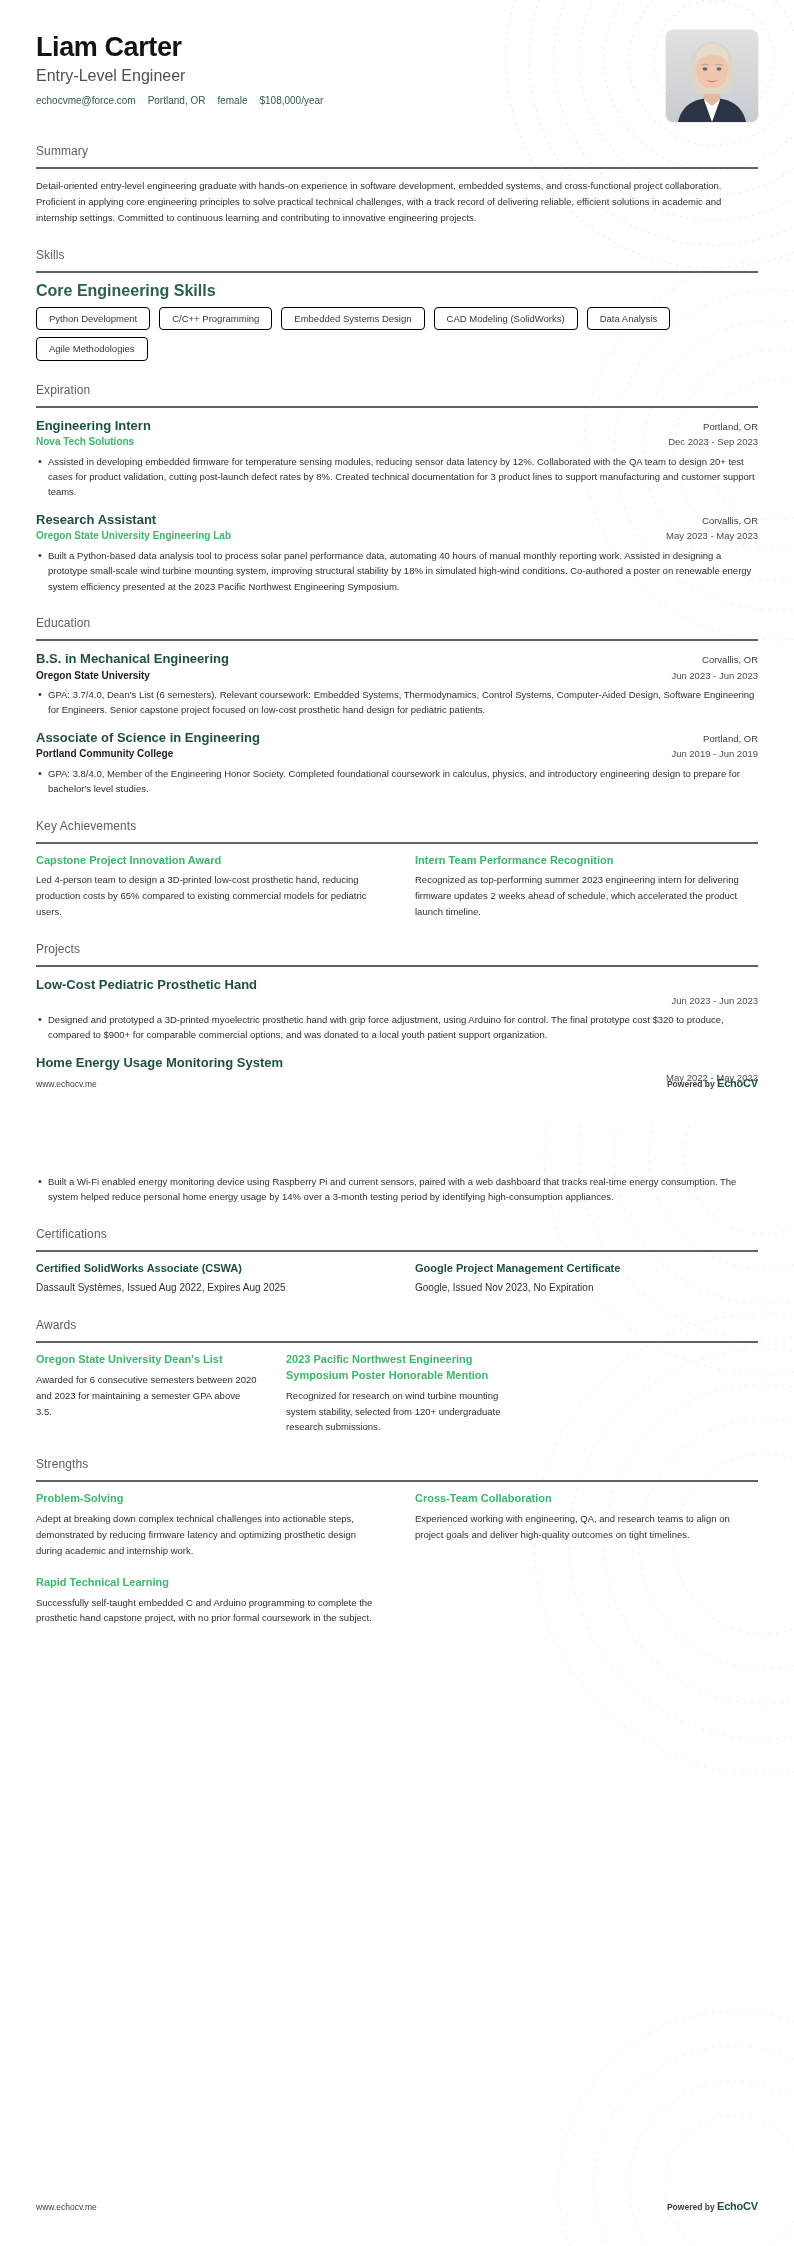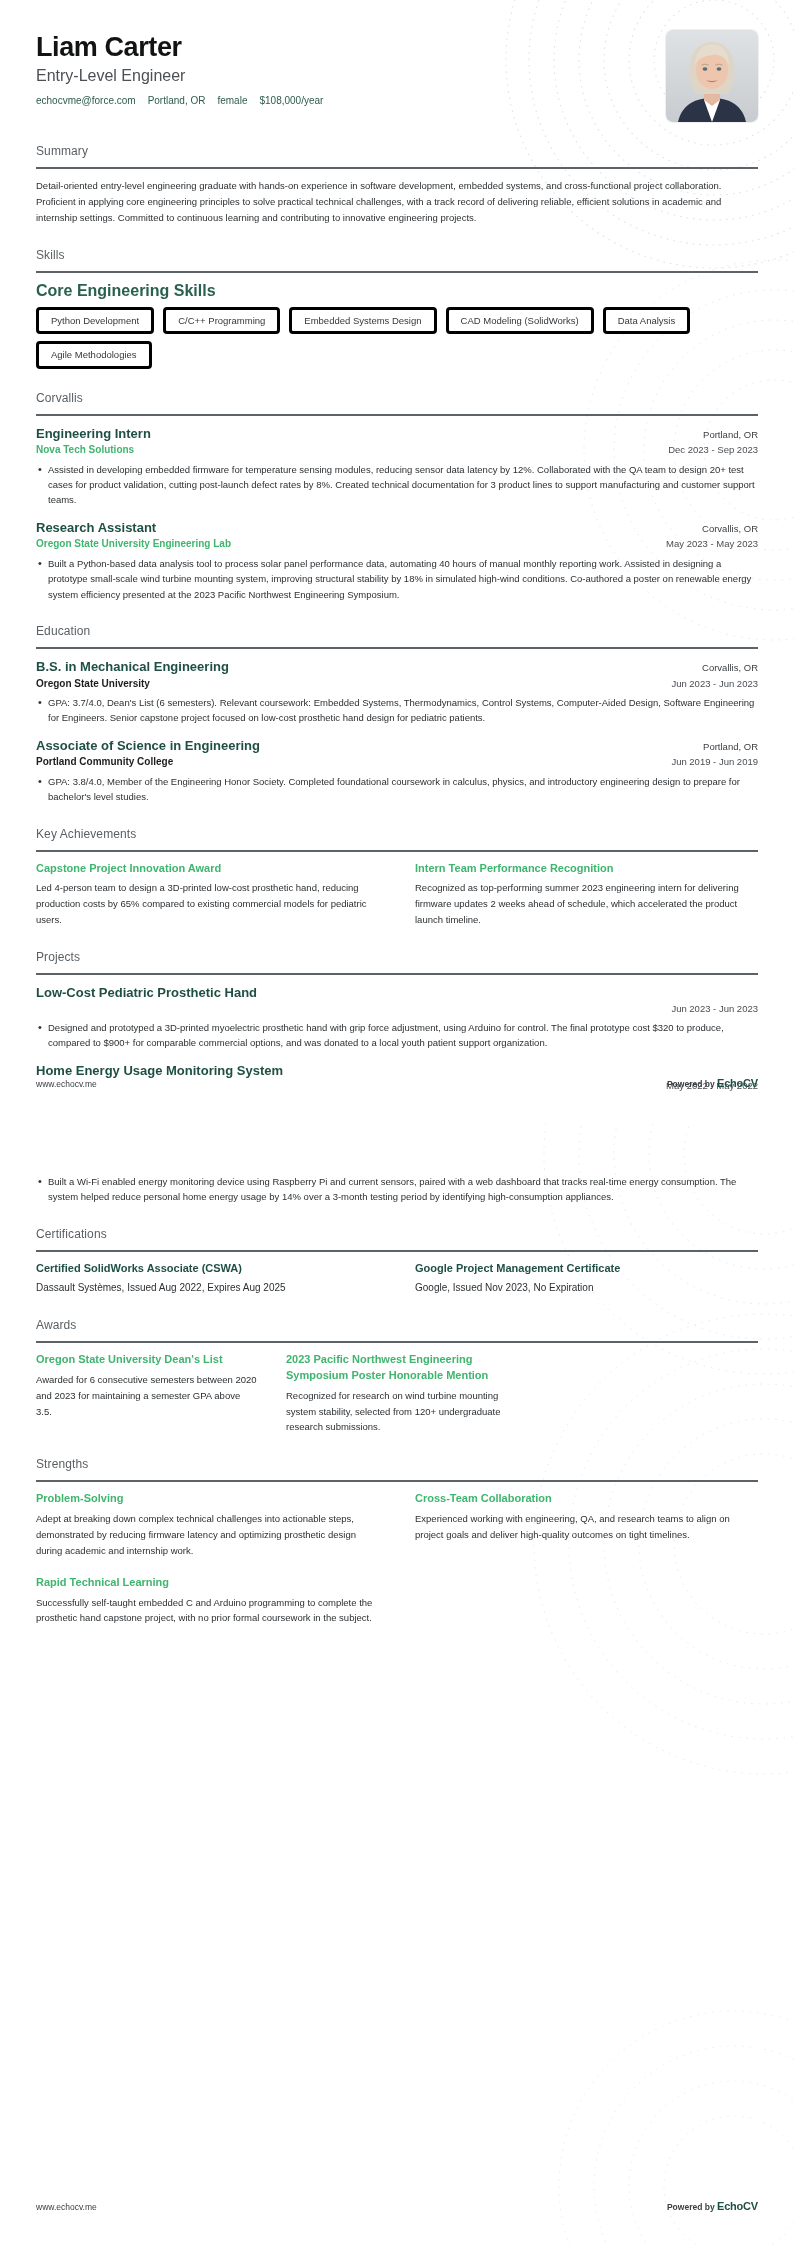--- a/index.html
+++ b/index.html
@@ -37,21 +37,21 @@
 
   
   .section{margin-top:22px;}
   .sec-title{font-size:12px;color:#5a5f63;font-weight:400;letter-spacing:.1px;padding-bottom:9px;}
   .sec-rule{height:2px;background:#5d6266;width:100%;margin-bottom:9px;}
 
   
   .skill-group-title{font-size:16px;font-weight:700;color:#2a6050;margin-bottom:7px;}
   .chips{display:flex;flex-wrap:wrap;gap:7px 9px;}
   .chip{
-    border:3px solid #000000;border-radius:4px;
+    border:1px solid #000000;border-radius:4px;
     padding:5px 12px;font-size:9.5px;color:#33383c;background:#fff;
     line-height:1.2;white-space:nowrap;
   }
 
   
   .entry{margin-bottom:11px;}
   .entry:last-child{margin-bottom:0;}
   .entry-row{display:flex;justify-content:space-between;align-items:baseline;gap:24px;}
   .entry-title{font-size:13px;font-weight:700;color:#1f4f44;line-height:1.35;}
   .entry-sub{font-size:10px;font-weight:700;color:#3fb56e;line-height:1.45;margin-top:1px;}
@@ -174,21 +174,21 @@
         <span class="chip">Python Development</span>
         <span class="chip">C/C++ Programming</span>
         <span class="chip">Embedded Systems Design</span>
         <span class="chip">CAD Modeling (SolidWorks)</span>
         <span class="chip">Data Analysis</span>
         <span class="chip">Agile Methodologies</span>
       </div>
     </div>
 
     <div class="section">
-      <div class="sec-title">Corvallis</div>
+      <div class="sec-title">Expiration</div>
       <div class="sec-rule"></div>
 
       <div class="entry">
         <div class="entry-row">
           <div class="entry-title">Engineering Intern</div>
           <div class="entry-meta">Portland, OR</div>
         </div>
         <div class="entry-row">
           <div class="entry-sub">Nova Tech Solutions</div>
           <div class="entry-meta muted">Dec 2023 - Sep 2023</div>

